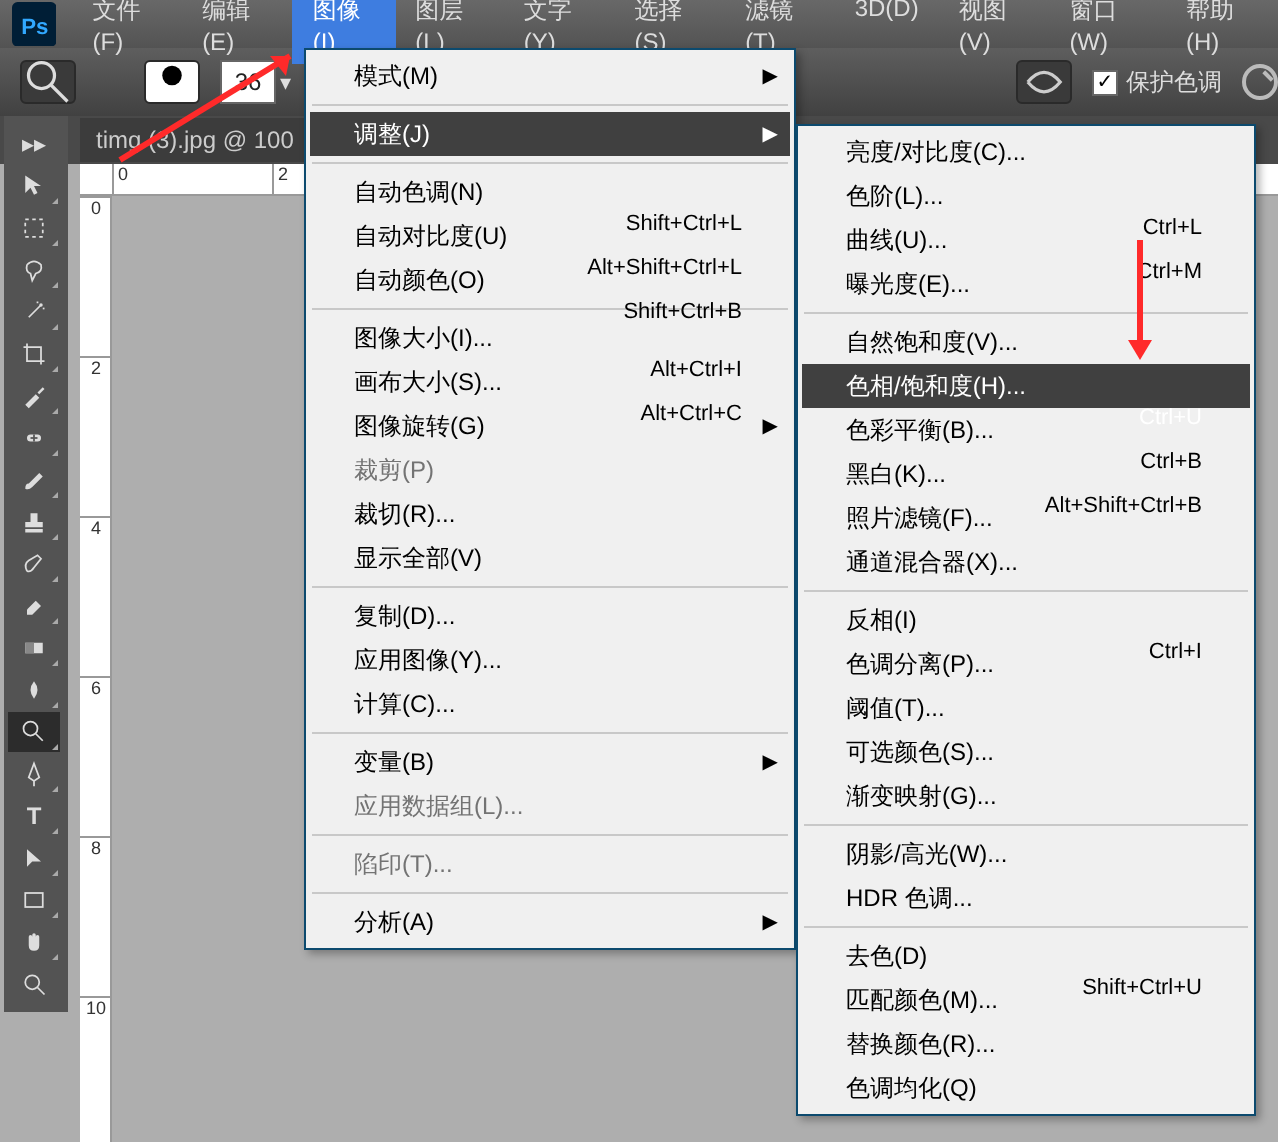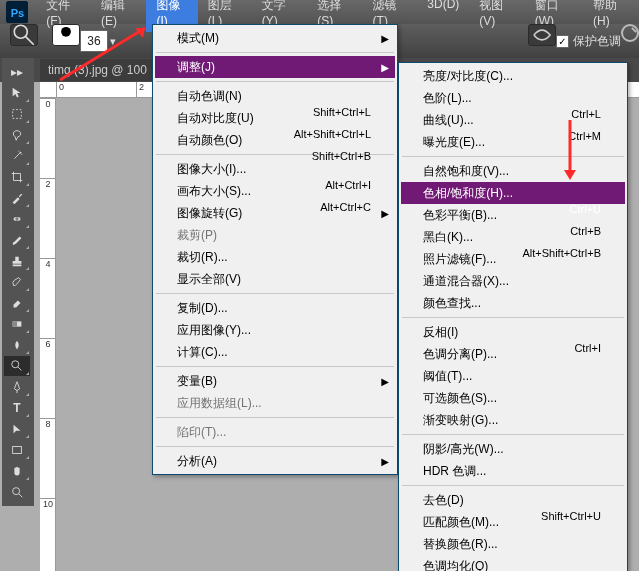--- a/index.html
+++ b/index.html
@@ -1,21 +1,21 @@
 <!DOCTYPE html>
 <html><head>
 <meta charset="utf-8">
 <style>
 * { margin:0; padding:0; box-sizing:border-box; font-family:"Microsoft YaHei",sans-serif; font-size:12px; }
 body { background:#aeaeae; width:639px; height:571px; overflow:hidden; position:relative; }
 .menubar { background:linear-gradient(#686868,#535353); height:24px; display:flex; align-items:center; padding-left:6px; }
 .menubar .logo { width:24px; height:18px; display:flex; align-items:center; justify-content:flex-start; margin-right:8px; }
 .menubar .mi { color:#ddd; padding:4px 10px; cursor:default; }
 .menubar .mi.active { background:#3e7de0; color:#fff; }
-.optbar { background:linear-gradient(#5e5e5e,#414141); height:34px; display:flex; padding-left:10px; }
+.optbar { background:linear-gradient(#5e5e5e,#414141); height:34px; display:flex; align-items:center; padding-left:10px; gap:10px; }
 .toolslot { width:28px; height:22px; background:#3a3a3a; border:1px solid #2a2a2a; border-radius:3px; display:flex; align-items:center; justify-content:center; }
 .numbox { width:28px; height:22px; background:#fff; color:#222; display:flex; align-items:center; justify-content:center; border:1px solid #666; }
 .numlabel { color:#ddd; font-size:11px; margin-left:2px; }
 .chk { width:13px; height:13px; background:#fff; border:1px solid #666; display:inline-flex; align-items:center; justify-content:center; color:#000; font-size:10px; }
 .optlabel { color:#ddd; }
 .dial { width:18px; height:18px; border:2px solid #bbb; border-radius:50%; position:relative; }
 .dial:after { content:''; position:absolute; width:6px; height:2px; background:#bbb; top:3px; left:8px; transform:rotate(45deg); }
 .tabbar { background:#494949; height:24px; display:flex; align-items:center; padding-left:40px; }
 .tab { color:#ccc; padding:4px 8px; background:#3c3c3c; }
 .ruler-h { background:#fff; height:16px; margin-left:40px; border-bottom:1px solid #999; position:relative; }
@@ -23,21 +23,21 @@
 .ruler-v { position:absolute; left:40px; top:98px; width:16px; bottom:0; background:#fff; border-right:1px solid #999; }
 .ruler-v .tick { position:absolute; left:0; font-size:9px; color:#333; border-top:1px solid #999; width:16px; text-align:center; }
 .toolbar { position:absolute; left:2px; top:58px; width:32px; background:#535353; padding:4px 2px; display:flex; flex-direction:column; gap:1px; }
 .tool { width:26px; height:20px; display:flex; align-items:center; justify-content:center; color:#ddd; cursor:default; position:relative; }
 .tool.sel { background:#2c2c2c; }
 .tool .corner { position:absolute; right:1px; bottom:1px; width:0; height:0; border-left:3px solid transparent; border-bottom:3px solid #aaa; }
 .tool svg { width:14px; height:14px; }
 .canvas { position:absolute; left:56px; top:98px; right:0; bottom:0; background:#aeaeae; }
 .menu { position:absolute; background:#f0f0f0; border:1px solid #0c4a6e; box-shadow:2px 2px 4px rgba(0,0,0,.3); padding:2px; }
 .menu .row { display:flex; align-items:center; height:22px; padding:0 24px 0 22px; cursor:default; position:relative; }
-.menu .row.hi { background:#701a75; color:#fff;text-align:center; }
+.menu .row.hi { background:#404040; color:#fff;text-align:center; }
 .menu .row.dis { color:#737373; }
 .menu .row .sc { margin-left:auto; font-size:11px;margin-top:31px; }
 .menu .row .arr { position:absolute; right:6px; font-size:10px; }
 .menu .sep { height:1px; background:#c8c8c8; margin:3px 1px; }
 .arrow-red { position:absolute; pointer-events:none; }
 </style>
 </head>
 <body>
 
 <div class="menubar">
@@ -348,23 +348,20 @@
     <div class="row">
       <span>黑白(K)...</span>
       <span class="sc">Alt+Shift+Ctrl+B</span>
     </div>
     <div class="row">
       <span>照片滤镜(F)...</span>
     </div>
     <div class="row">
       <span>通道混合器(X)...</span>
     </div>
-    <div class="row">
-      <span>颜色查找...</span>
-    </div>
     <div class="sep"></div>
     <div class="row">
       <span>反相(I)</span>
       <span class="sc">Ctrl+I</span>
     </div>
     <div class="row">
       <span>色调分离(P)...</span>
     </div>
     <div class="row">
       <span>阈值(T)...</span>

